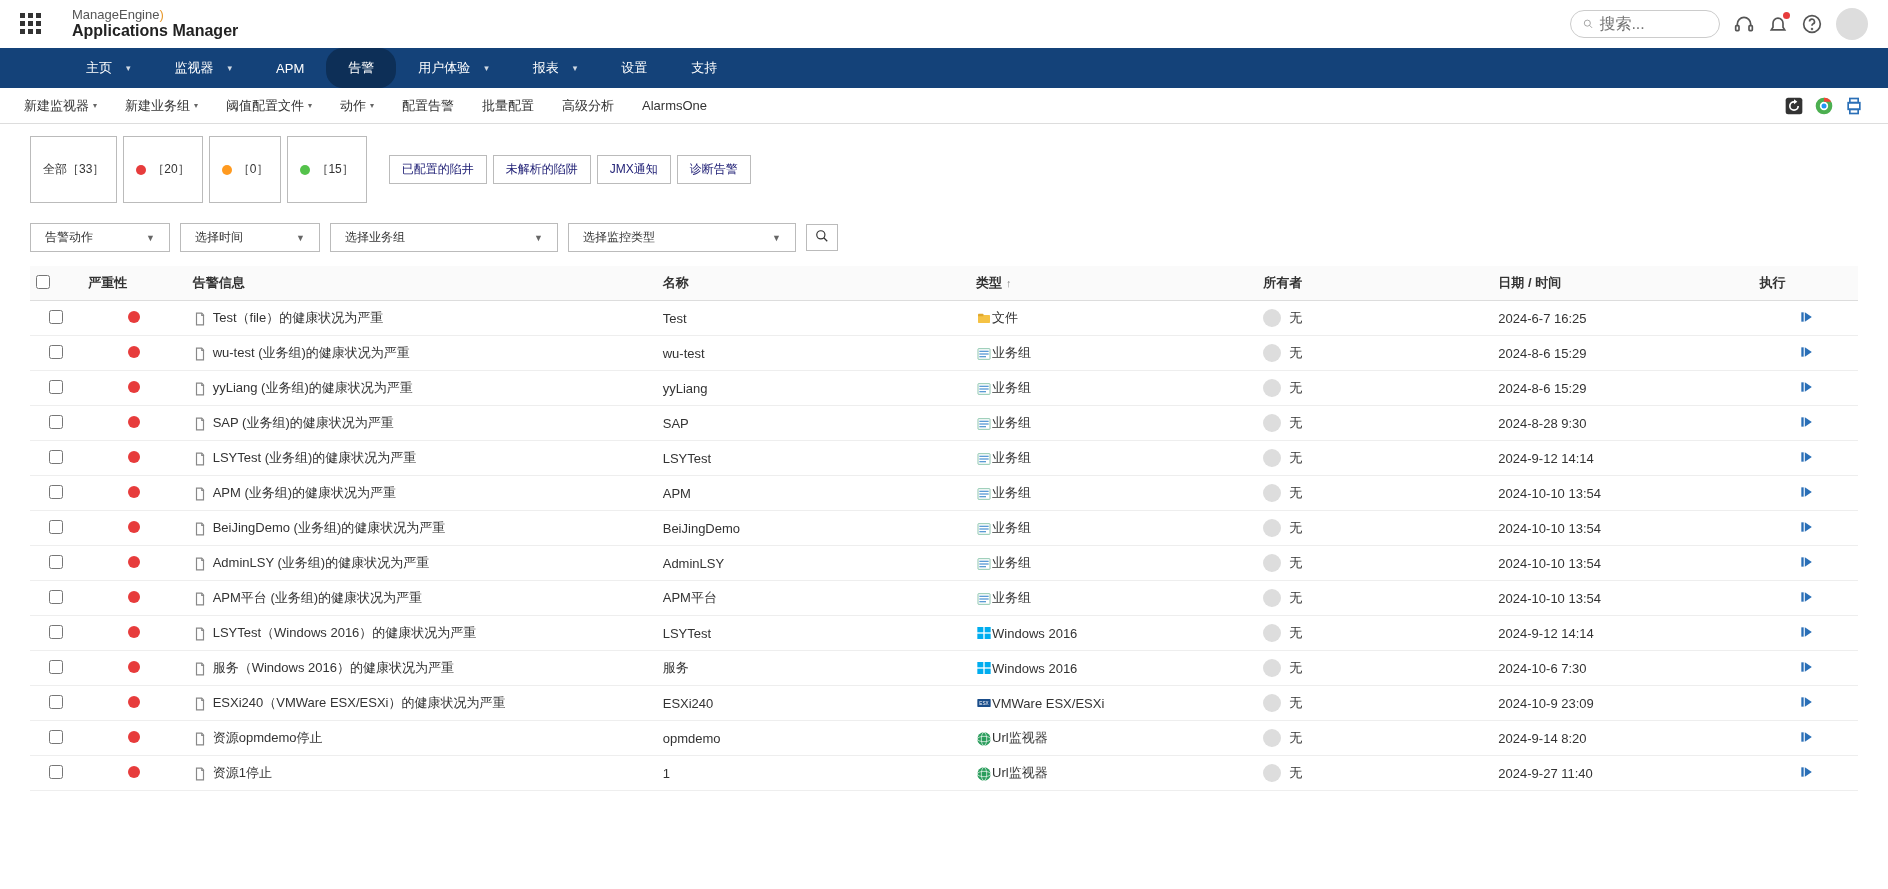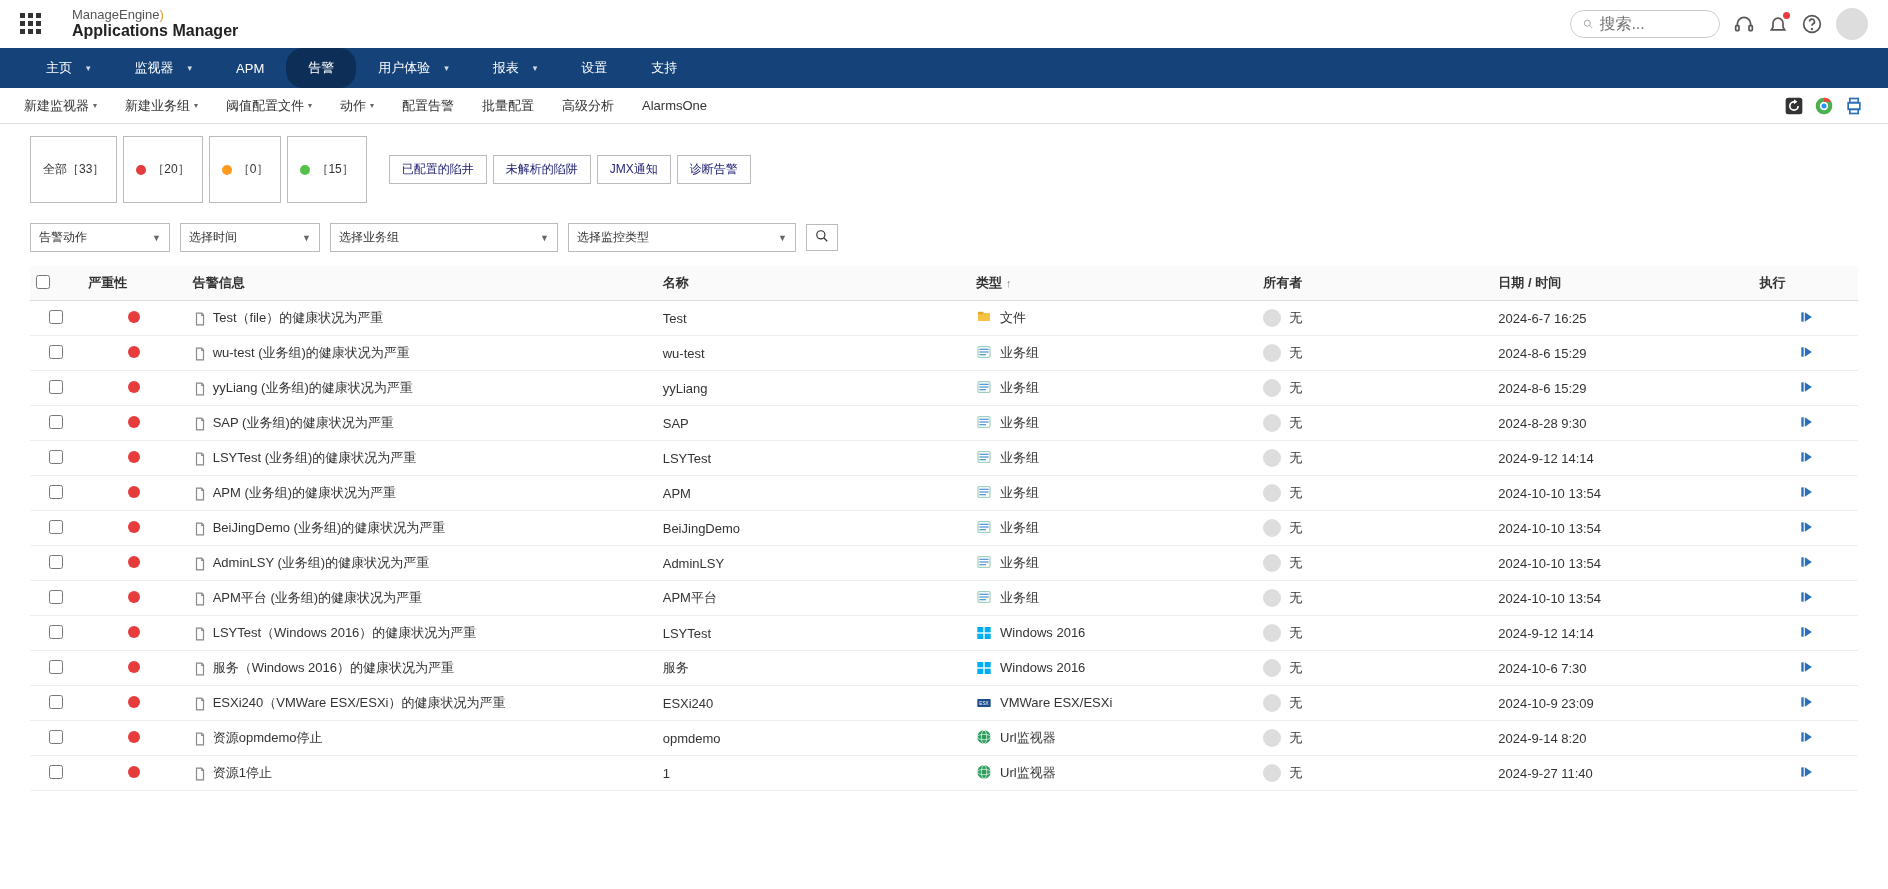--- a/index.html
+++ b/index.html
@@ -12,21 +12,21 @@
 .brand-small { font-size: 13px; color: #555; }
 .brand-small .orange { color: #e89a2e; }
 .brand-big { font-size: 16px; font-weight: bold; color: #222; }
 .top-right { margin-left: auto; display: flex; align-items: center; gap: 14px; }
 .search-box { border: 1px solid #ccc; border-radius: 14px; padding: 4px 12px; width: 150px; color: #999; display: flex; align-items: center; gap: 6px; }
 .search-box input { border: none; outline: none; width: 100%; font-size: 16px; background: transparent; }
 .hdr-icon { width: 20px; height: 20px; color: #555; cursor: pointer; position: relative; }
 .hdr-icon.bell::after { content:''; position:absolute; top:-2px; right:-2px; width:7px; height:7px; background:#e73c3c; border-radius:50%; }
 .avatar-ph { width: 32px; height: 32px; background: #ddd; border-radius: 50%; }
 
-.main-nav { background: #144279; display: flex; align-items: stretch; padding-left: 24px; }
+.main-nav { background: #144279; display: flex; align-items: stretch; padding-left: 64px; }
 .main-nav .nav-item { color: #fff; padding: 11px 22px; font-size: 13px; cursor: pointer; display: flex; align-items: center; gap: 8px; }
 .main-nav .nav-item.active { background: #0d2f57; border-radius: 17px; }
 .main-nav .nav-item .caret { font-size: 9px; opacity: .8; margin-left: 6px; }
 
 .sub-nav { background: #fff; border-bottom: 1px solid #ddd; display: flex; align-items: center; padding: 0 10px; height: 36px; }
 .sub-nav .sub-item { padding: 8px 14px; font-size: 13px; color: #333; cursor: pointer; display: flex; align-items: center; gap: 4px; }
 .sub-nav .sub-item .mini-caret { font-size: 8px; color: #666; }
 .sub-right { margin-left: auto; display: flex; align-items: center; gap: 10px; padding-right: 14px; }
 .sub-right-icon { width: 20px; height: 20px; cursor: pointer; }
 
@@ -35,40 +35,40 @@
 .tab-row { display: flex; gap: 6px; flex-wrap: wrap; align-items: center; }
 .tab-pill { border: 1px solid #bbb; background: #fff; padding: 24px 12px; font-size: 12px; cursor: pointer; display: flex; align-items: center; gap: 6px; }
 .tab-pill.first { }
 .dot { width: 10px; height: 10px; border-radius: 50%; display: inline-block; }
 .dot.red { background: #e73c3c; }
 .dot.orange { background: #ff9a1f; }
 .dot.green { background: #54c24b; }
 .tab-link { padding: 5px 12px; font-size: 12px; color: #227; cursor: pointer; border: 1px solid #bbb; background:#fff; }
 
 .filter-row { display: flex; gap: 10px; align-items: center; margin-top: 20px; }
-.filter-select { border: 1px solid #bbb; padding: 5px 8px; font-size: 12px; color: #333; background: #fff; display: flex; align-items: center; justify-content: space-between; }
+.filter-select { border: 1px solid #bbb; padding: 5px 14px; font-size: 12px; color: #333; background: #fff; display: flex; align-items: center; justify-content: space-between; }
 .filter-select .tri { font-size: 9px; color: #666; margin-left: 10px; }
 .fs-small { width: 140px; }
 .fs-med { width: 228px; }
 .icon-btn { border: 1px solid #bbb; padding: 4px 8px; cursor: pointer; }
 
 .data-table { width: 100%; margin-top: 14px; border-collapse: collapse; }
 .data-table th { text-align: left; font-weight: bold; font-size: 13px; padding: 8px 6px; border-bottom: 1px solid #ddd; background: #fafafa; }
 .data-table td { padding: 8px 6px; border-bottom: 1px solid #eee; font-size: 13px; vertical-align: middle; }
 .col-chk { width: 40px; text-align: center; }
 .col-sev { width: 80px; text-align: center; }
 .col-msg { width: 360px; }
 .col-name { width: 240px; }
 .col-type { width: 220px; }
 .col-owner { width: 180px; }
 .col-date { width: 200px; }
 .col-exec { width: 80px; text-align: center; }
 .sev-dot { width: 12px; height: 12px; background: #e73c3c; border-radius: 50%; display: inline-block; }
 .page-ic { width: 14px; height: 14px; display: inline-block; vertical-align: middle; margin-right: 6px; }
-.type-cell { display: flex; align-items: flex-start; gap: 8px; }
+.type-cell { display: flex; align-items: flex-end; }
 .type-ic { width: 16px; height: 16px; display: inline-block; }
 .owner-cell { display: flex; align-items: center; gap: 8px; }
 .owner-av { width: 18px; height: 18px; background: #ddd; border-radius: 50%; }
 .exec-ic { color: #2a6fb7; cursor: pointer; }
 .sort-arrow { color: #888; font-size: 11px; margin-left: 4px; }
 input[type=checkbox]{ width:14px; height:14px; }
 </style>
 </head>
 <body>
 

